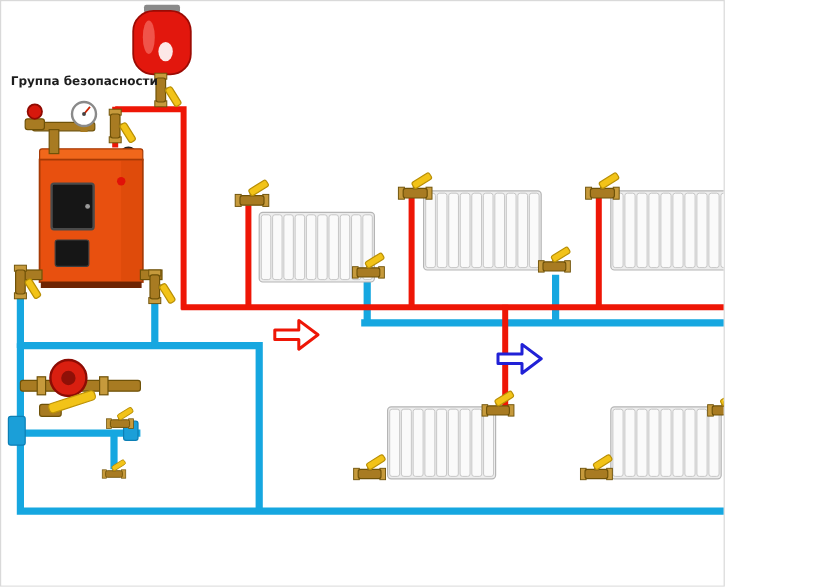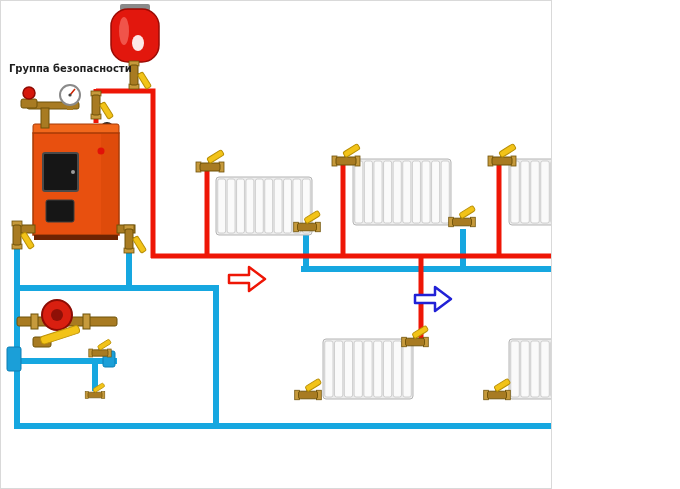--- a/index.html
+++ b/index.html
@@ -1,18 +1,18 @@
 <!DOCTYPE html>
 <html><head>
 <meta charset="utf-8">
 <style>
   html,body{margin:0;padding:0;background:#fff;}
   .canvas{
     position:relative;
-    width:552px;height:489px;
+    width:604px;height:489px;
     background:#ffffff;
     border:1px solid #d9d9d9;
     box-sizing:border-box;
     overflow:hidden;
     font-family:"DejaVu Sans",sans-serif;
   }
   .canvas svg{position:absolute;left:0;top:0;}
   .label{
     position:absolute;
     left:8px;top:62px;

